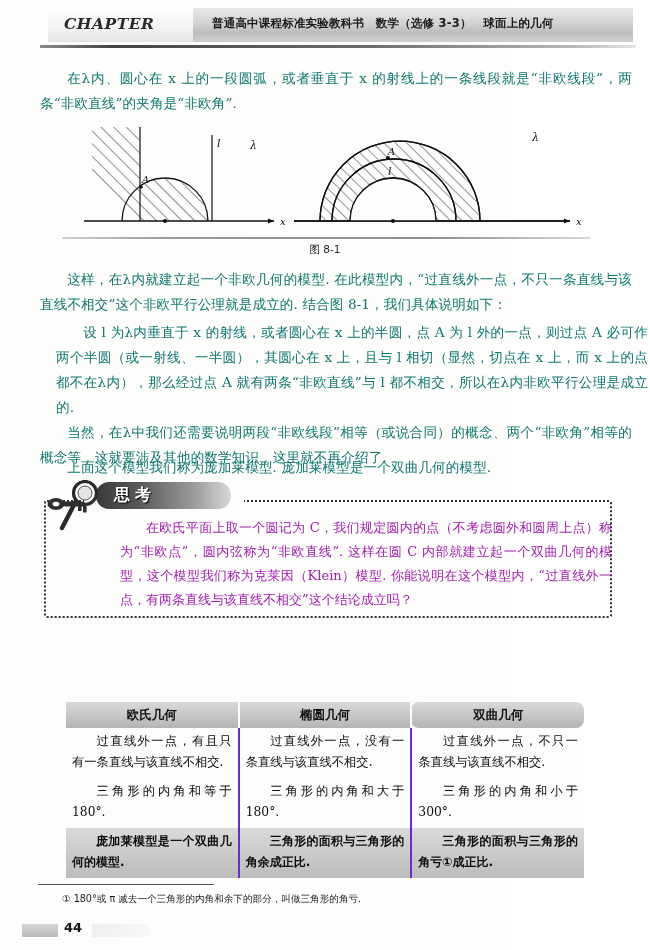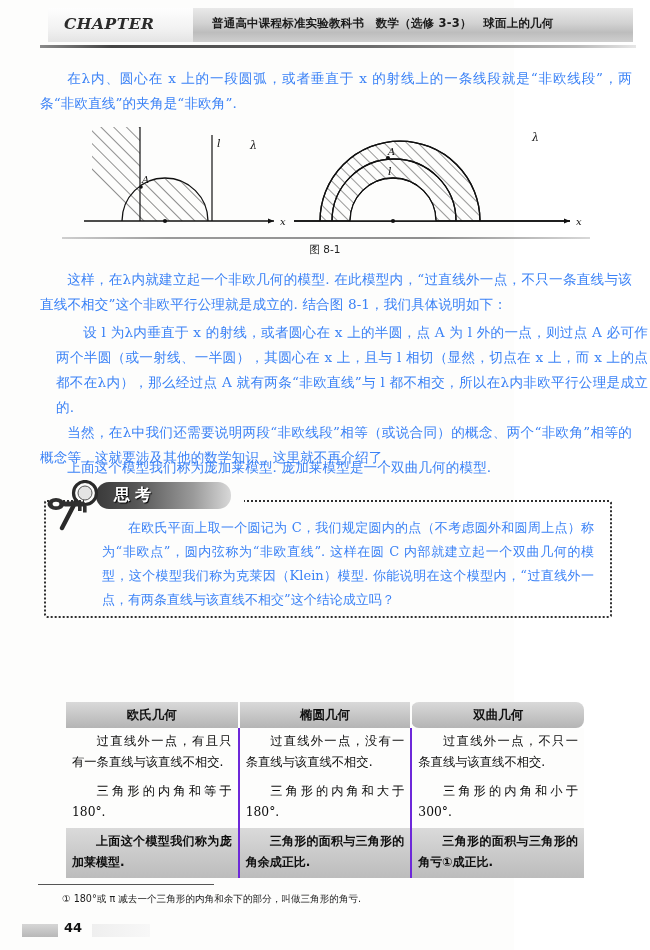--- a/index.html
+++ b/index.html
@@ -78,21 +78,21 @@
     height: 3px;
     background: linear-gradient(to right, #8a8a8a 0%, #444 12%, #6b6b6b 55%, #b9b9b9 90%, #e6e6e6 100%);
   }
 
   
   .body-text {
     position: absolute;
     font-family: "DejaVu Serif", "Liberation Serif", serif;
     font-size: 13.6px;
     line-height: 25px;
-    color: #3b82f6;
+    color: #0f766e;
     text-align: justify;
     letter-spacing: 0.1px;
   }
   .indent { text-indent: 2em; }
 
   
   .figure-box {
     position: absolute;
     left: 62px;
     top: 127px;
@@ -166,29 +166,29 @@
   .think-cover {
     position: absolute;
     left: 40px;
     top: 12px;
     width: 160px;
     height: 12px;
     background: #fdfdfc;
   }
   .think-text {
     position: absolute;
-    left: 58px;
+    left: 76px;
     top: 34px;
     width: 492px;
     font-family: "DejaVu Serif", "Liberation Serif", serif;
     font-size: 13px;
     line-height: 24px;
     text-align: justify;
     text-indent: 2em;
-    color: #3b82f6;
+    color: #a21caf;
   }
 
   
   .cmp-table {
     position: absolute;
     left: 66px;
     top: 702px;
     width: 518px;
     border-collapse: collapse;
     table-layout: fixed;
@@ -415,21 +415,21 @@
         <td>过直线外一点，有且只有一条直线与该直线不相交.</td>
         <td>过直线外一点，没有一条直线与该直线不相交.</td>
         <td>过直线外一点，不只一条直线与该直线不相交.</td>
       </tr>
       <tr class="plain">
         <td>三角形的内角和等于 180°.</td>
         <td>三角形的内角和大于 180°.</td>
         <td>三角形的内角和小于 300°.</td>
       </tr>
       <tr class="shaded">
-        <td>上面这个模型我们称为庞加莱模型.</td>
+        <td>庞加莱模型是一个双曲几何的模型.</td>
         <td>三角形的面积与三角形的角余成正比.</td>
         <td>三角形的面积与三角形的角亏①成正比.</td>
       </tr>
     </tbody>
   </table>
 
   <div class="footnote-rule"></div>
   <div class="footnote">① 180°或 π 减去一个三角形的内角和余下的部分，叫做三角形的角亏.</div>
 
   <div class="folio-block"></div>

